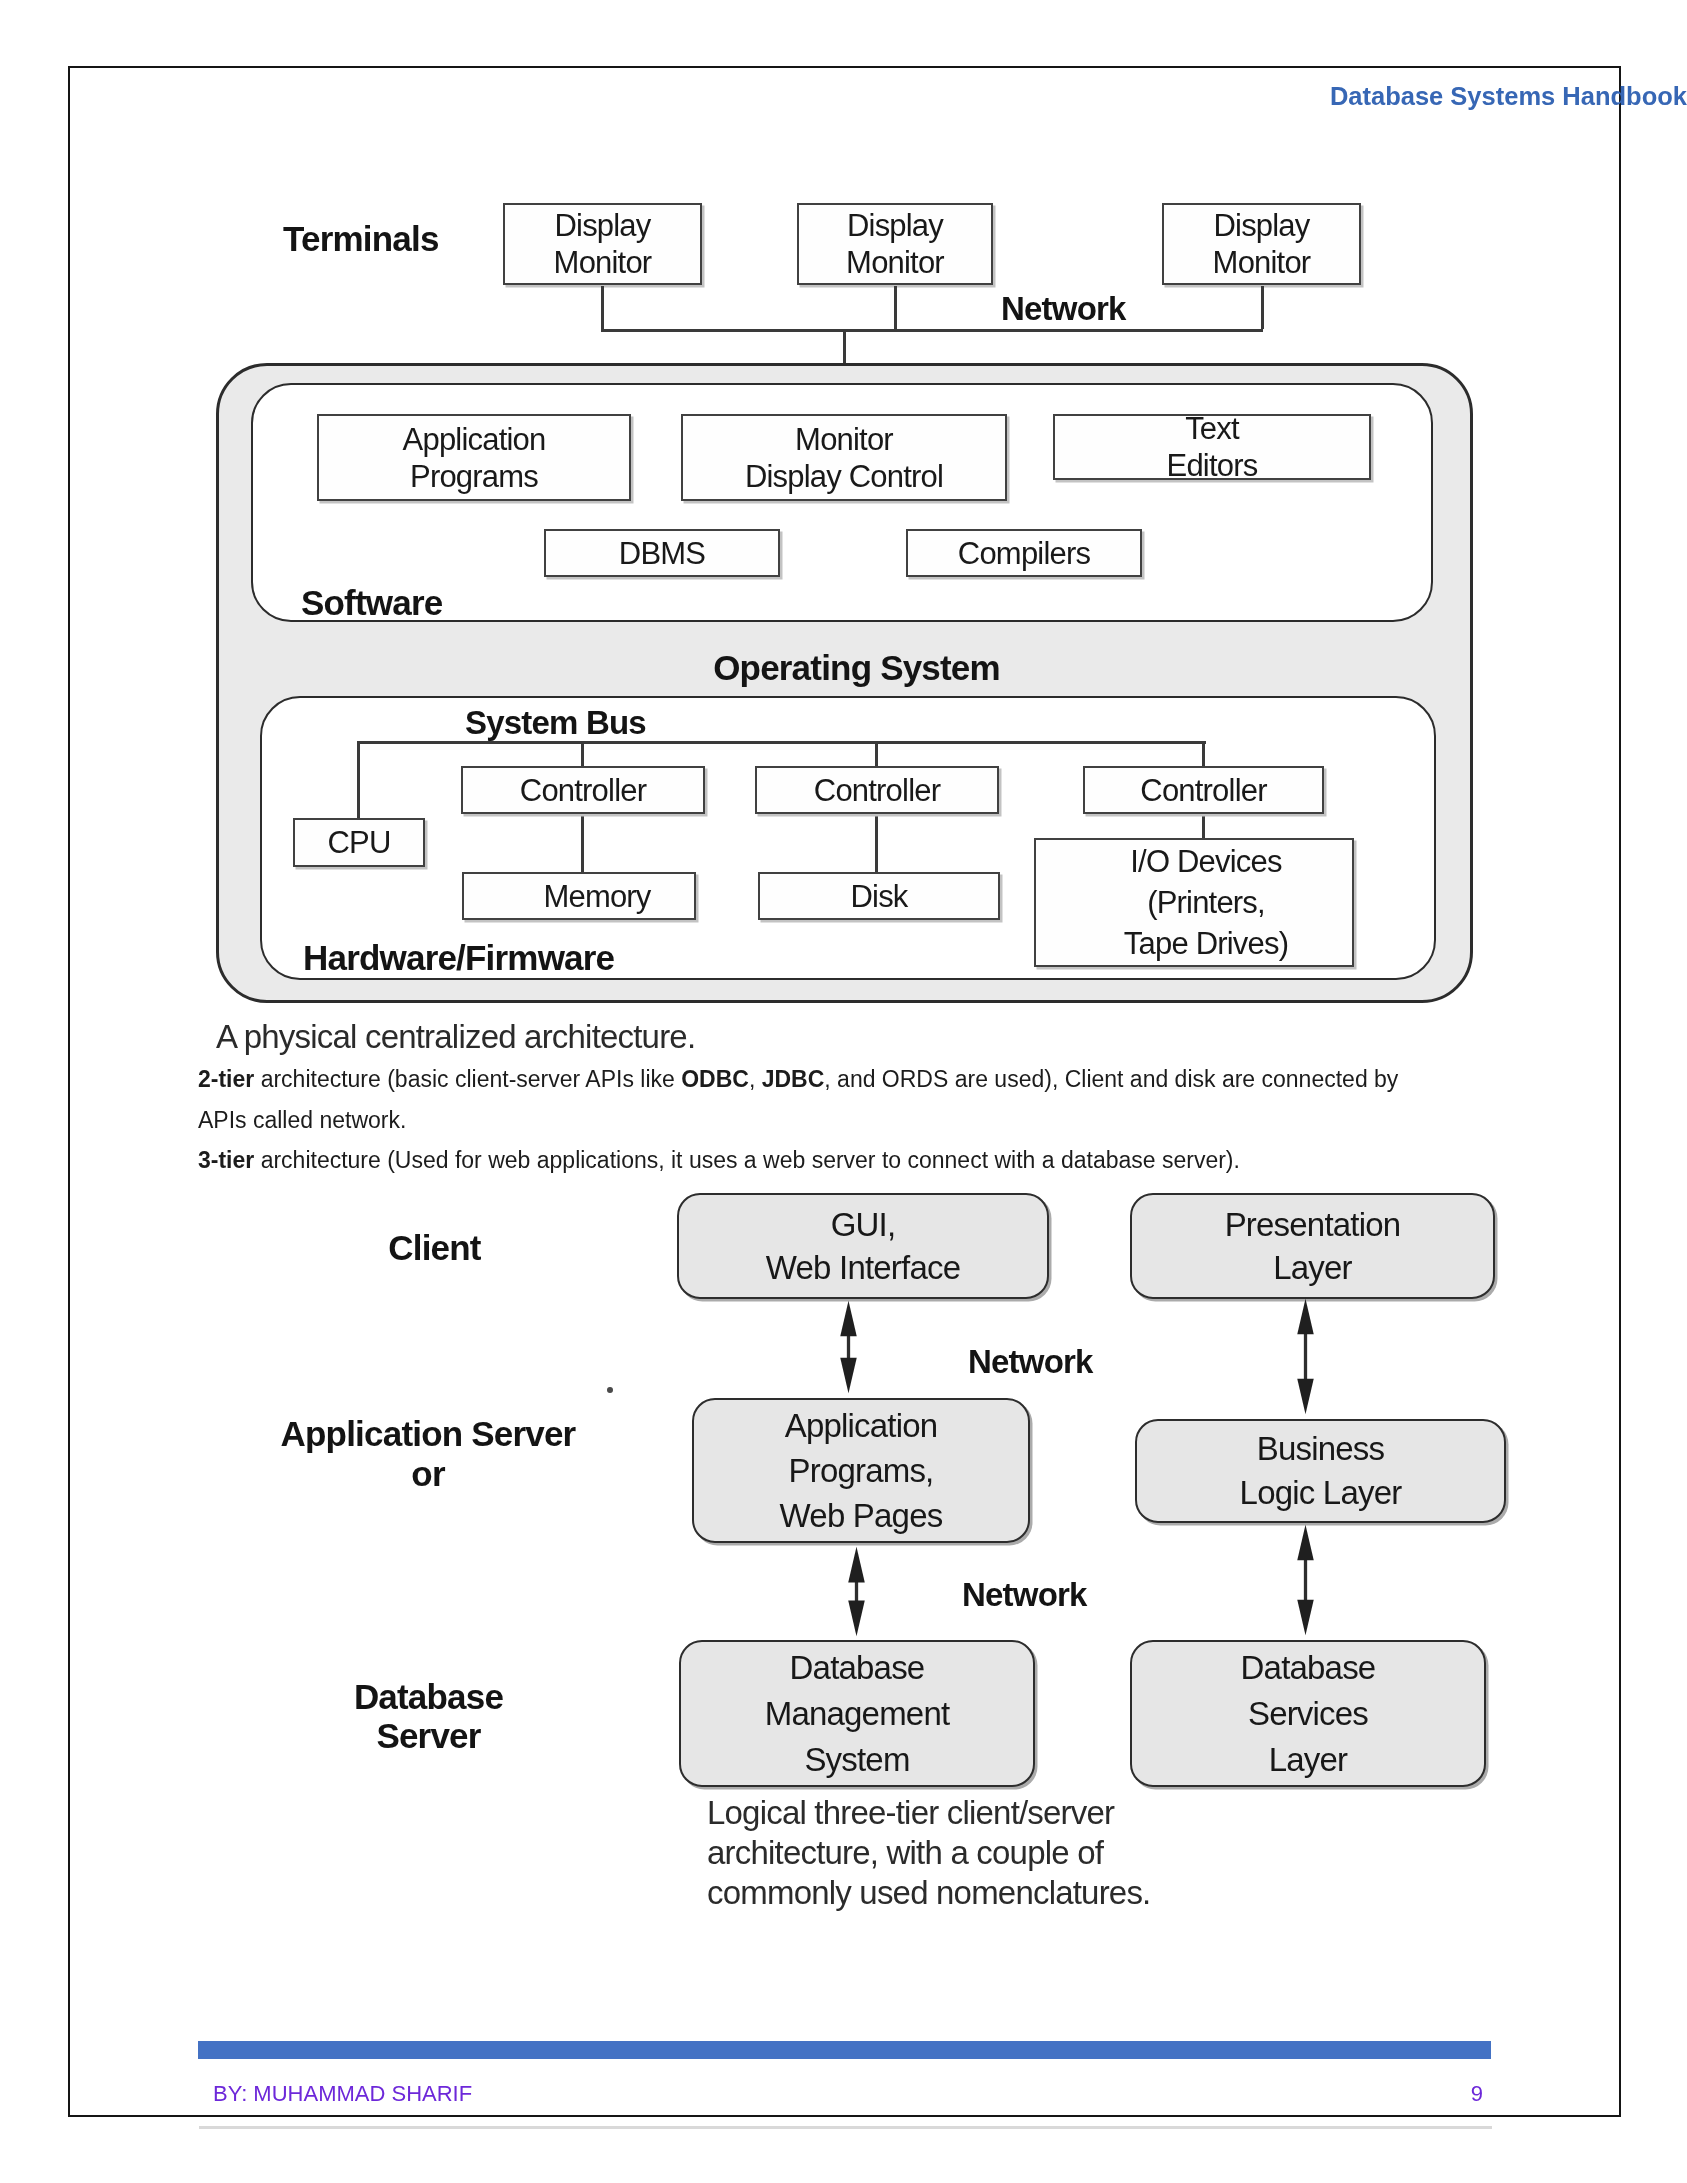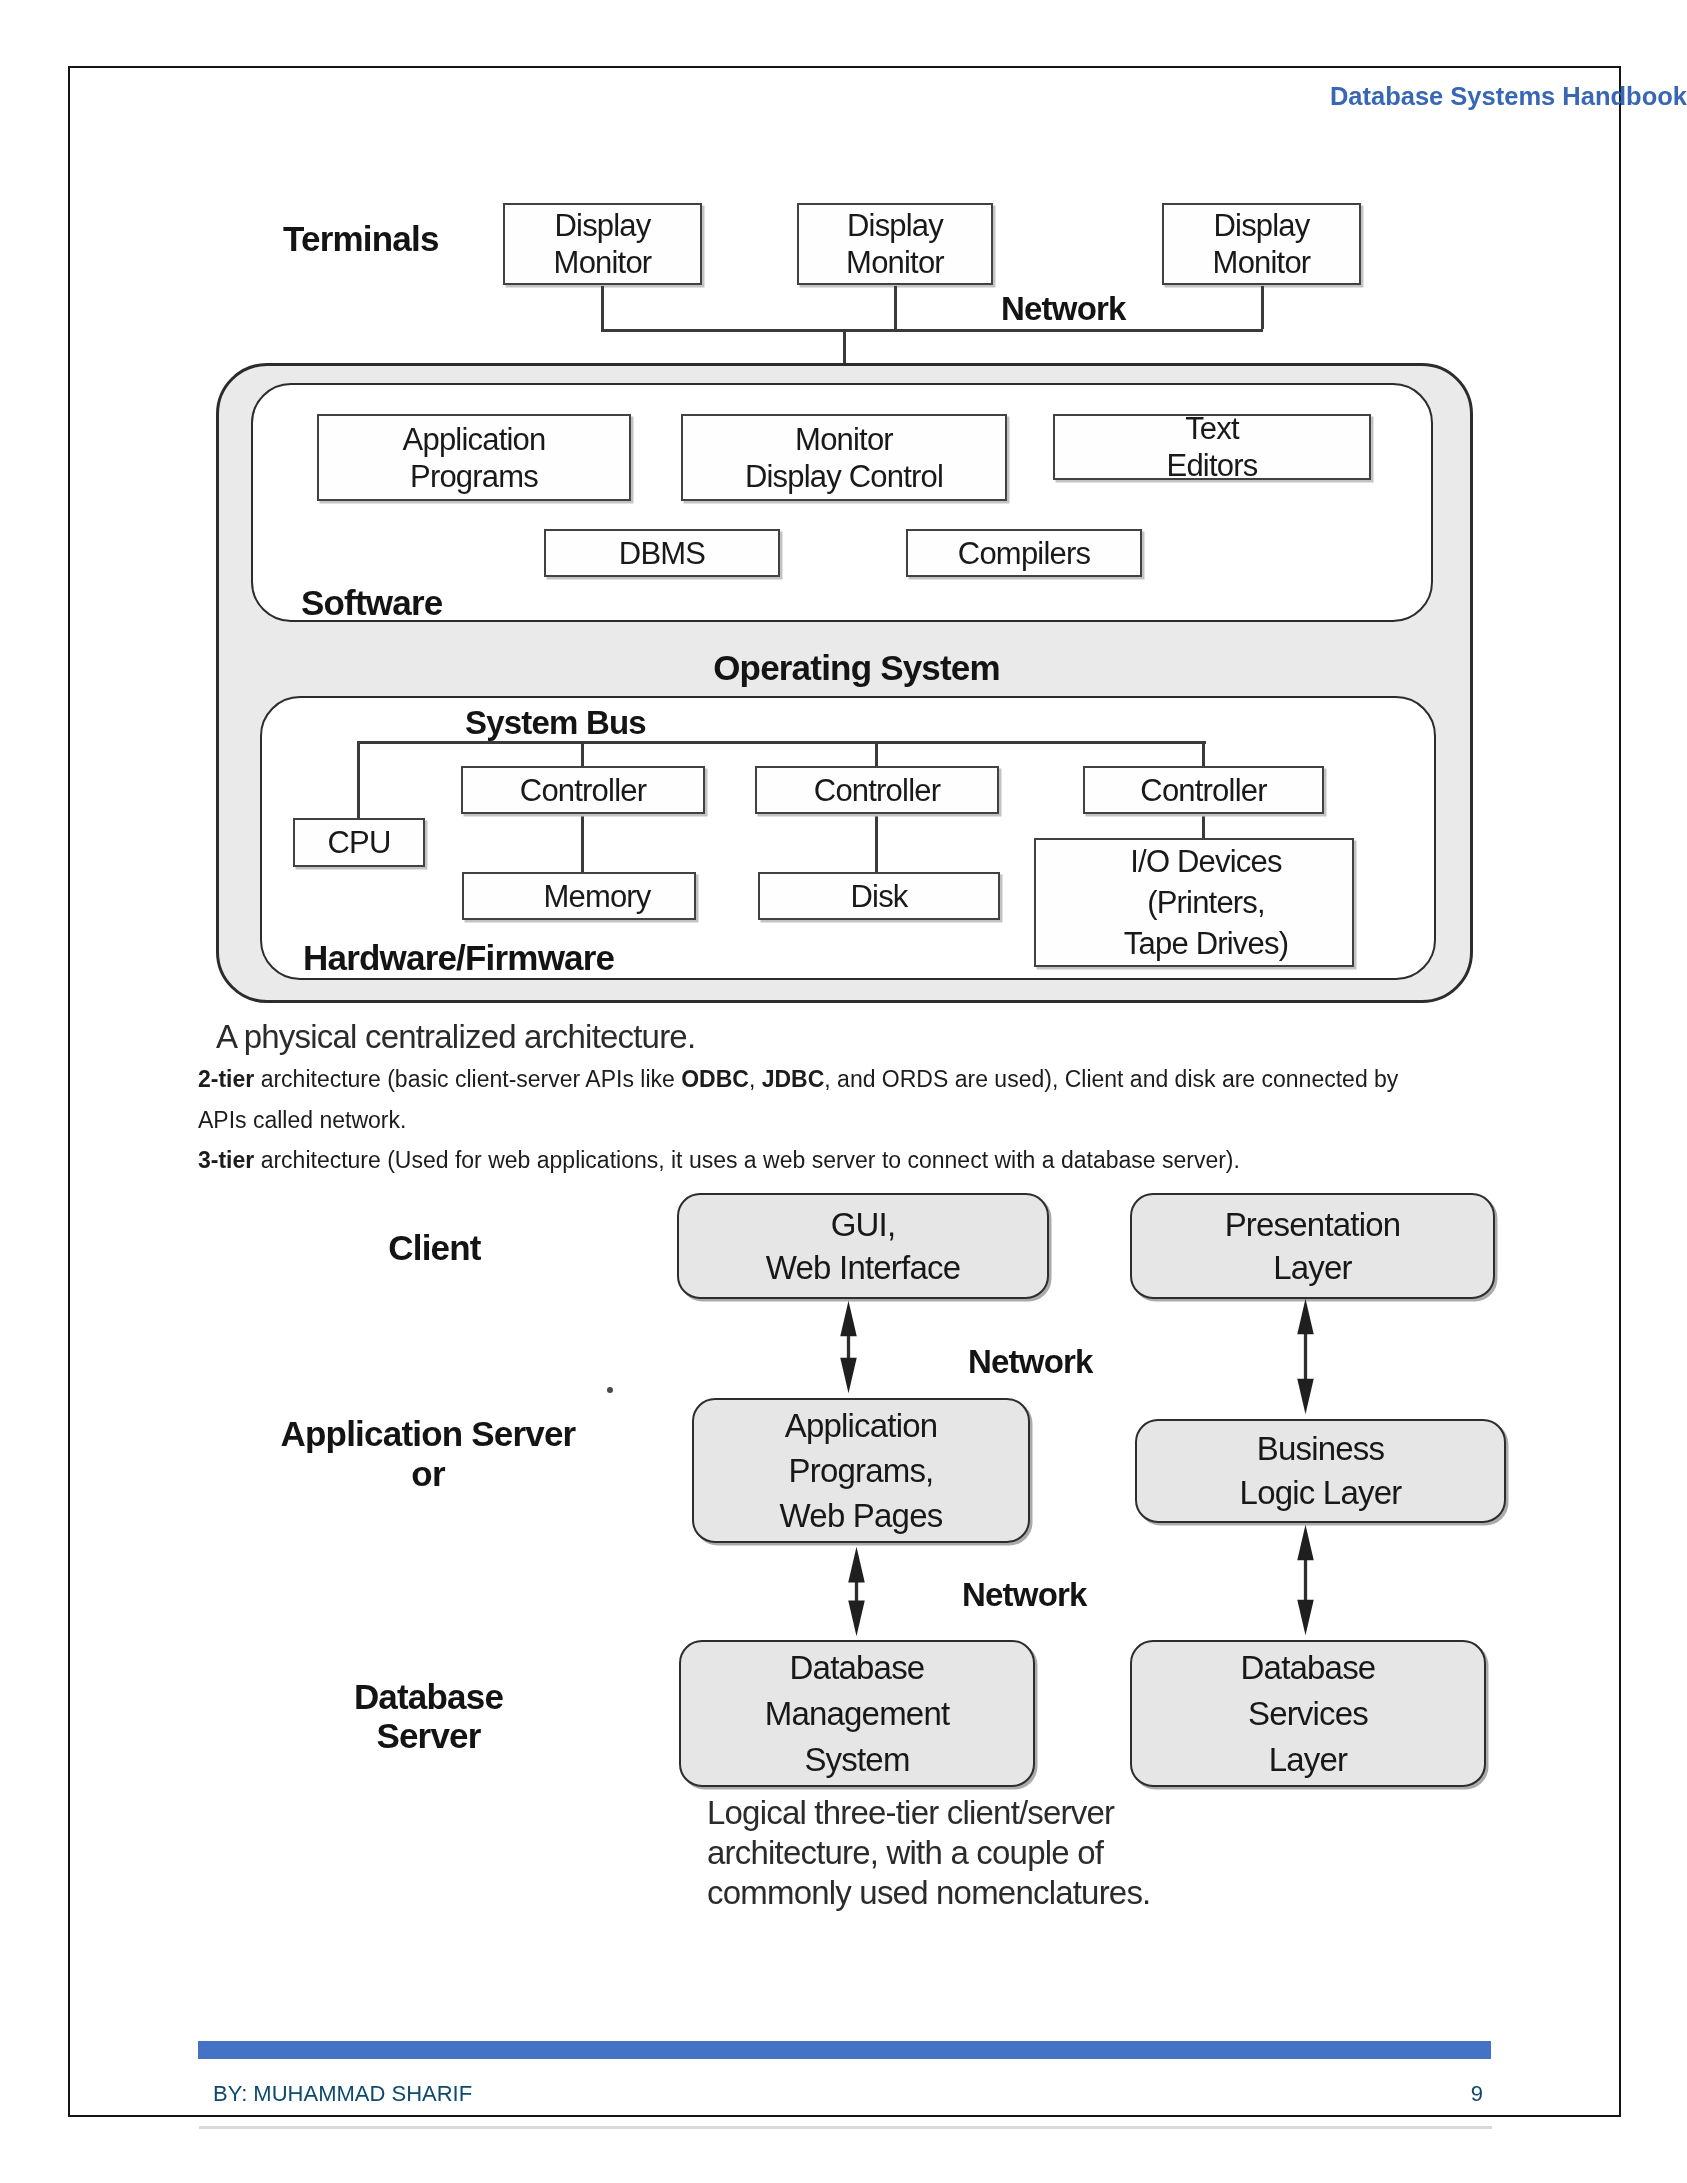--- a/index.html
+++ b/index.html
@@ -27,21 +27,21 @@
   .para .bld{font-weight:bold;}
   
   .box2{
     background:#E6E6E6;border:2.5px solid #2d2d2d;border-radius:23px;box-shadow:2.5px 2.5px 0 #ababab;
     display:flex;flex-direction:column;align-items:center;justify-content:center;
     text-align:center;font-size:33px;letter-spacing:-0.8px;color:#181818;
   }
   .side-label{text-align:center;font-weight:bold;font-size:35px;letter-spacing:-0.8px;color:#141414;}
   
   .footer-bar{background:#4472C4;}
-  .footer-text{font-size:22px;color:#0c4a6e;letter-spacing:0;white-space:nowrap;}
+  .footer-text{font-size:22px;color:#6d28d9;letter-spacing:0;white-space:nowrap;}
   .hairline{background:#d9d9d9;}
   .dot{width:5.8px;height:5.8px;border-radius:50%;background:#4a4a4a;}
   svg.arrow{display:block;}
 </style>
 </head>
 <body>
 
 <div class="abs page-border" style="left:68px;top:66px;width:1553px;height:2051px;"></div>
 
 <div class="abs title" style="left:0px;top:82px;">Database Systems Handbook</div>

